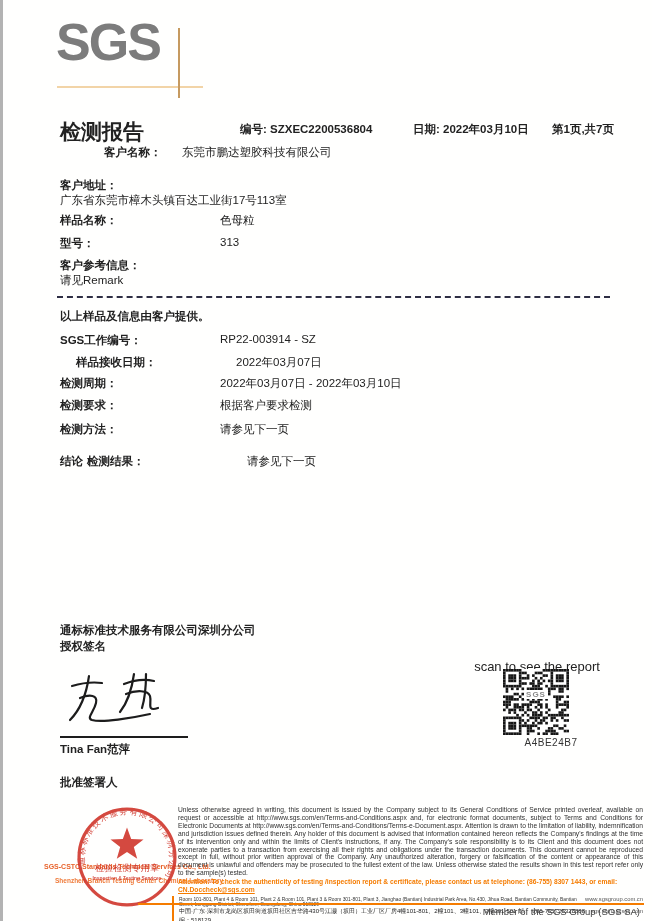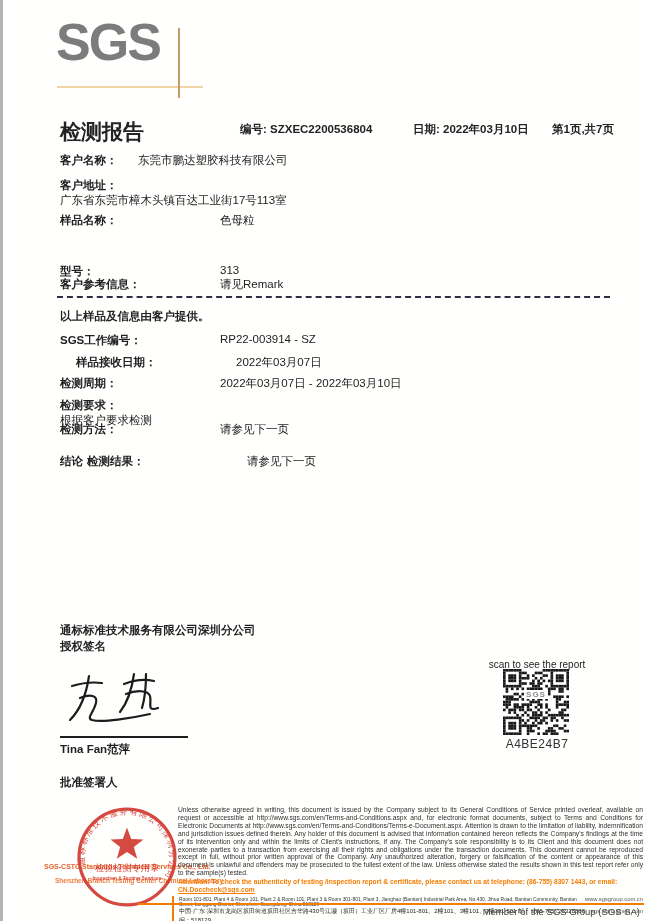--- a/index.html
+++ b/index.html
@@ -24,25 +24,25 @@
   .dashline{left:57px;top:296px;width:553px;border-top:2px dashed #2e2e44;height:0;}
   .conclusion{left:220px;top:452px;width:398px;font-size:11.5px;line-height:17px;color:#222;}
   
   .sig-company{left:60px;top:623px;font-size:11.5px;font-weight:600;color:#222;}
   .sig-auth{left:60px;top:639px;font-size:11.5px;font-weight:600;color:#222;}
   .sig-svg{left:62px;top:668px;}
   .sig-line{left:60px;top:736px;width:128px;border-top:2px solid #1d1d1d;height:0;}
   .sig-name{left:60px;top:742px;font-size:11.5px;font-weight:600;color:#222;}
   .sig-role{left:60px;top:759px;font-size:11.5px;font-weight:600;color:#222;margin-top:16px;}
   
-  .qr-caption{left:470px;top:659px;width:134px;text-align:center;font-size:10px;color:#222;}
+  .qr-caption{left:470px;top:659px;width:134px;text-align:center;font-size:13px;color:#222;}
   .qr-box{left:503px;top:669px;width:66px;height:66px;background:#fff;}
   .qr-center{left:503px;top:690px;width:66px;text-align:center;font-size:8px;font-weight:bold;color:#8a8a8a;}
   .qr-center span{background:#fff;padding:0 2px;letter-spacing:1px;}
-  .qr-code{left:470px;top:737px;width:134px;text-align:center;font-size:12px;color:#333;letter-spacing:.5px;}
+  .qr-code{left:484px;top:737px;width:134px;text-align:center;font-size:10px;color:#333;letter-spacing:.5px;}
   
   .stamp-en1{left:44px;top:863px;font-size:7px;font-weight:bold;color:#e8622a;white-space:nowrap;}
   .stamp-en2{left:55px;top:877px;font-size:6.5px;font-weight:bold;color:#ef7b3a;white-space:nowrap;}
   .stamp-svg{left:76px;top:806px;opacity:.88;}
   .legal-wrap{left:178px;top:806px;width:465px;}
   .legal{font-size:6.7px;line-height:1.18;text-align:justify;color:#2f2f2f;}
   .attention{margin-top:1px;font-size:6.7px;line-height:1.2;font-weight:bold;color:#f57c00;}
   .attention .mail{text-decoration:underline;}
   .addr-block{margin-top:2px;margin-left:-6px;border-left:2px solid #f57c00;padding-left:5px;}
   .addr-row{display:flex;align-items:baseline;gap:6px;}
@@ -62,58 +62,58 @@
 
   <div class="abs logo-text">SGS</div>
   <div class="abs logo-hline"></div>
   <div class="abs logo-vline"></div>
 
   <div class="abs doc-title">检测报告</div>
   <div class="abs hmeta" style="left:240px;">编号: SZXEC2200536804</div>
   <div class="abs hmeta" style="left:413px;">日期: 2022年03月10日</div>
   <div class="abs hmeta" style="left:552px;">第1页,共7页</div>
 
-  <div class="row" style="top:153px;">
+  <div class="row" style="top:145px;margin-left:44px;">
     <span class="lbl lbl-sm">客户名称：</span>
     <span class="val">东莞市鹏达塑胶科技有限公司</span>
   </div>
   <div class="row" style="top:178px;flex-direction:column;">
     <span class="lbl lbl-sm">客户地址：</span>
     <span class="val">广东省东莞市樟木头镇百达工业街17号113室</span>
   </div>
 
   <div class="row" style="top:213px;">
     <span class="lbl lbl-lg">样品名称：</span>
     <span class="val">色母粒</span>
   </div>
-  <div class="row" style="top:236px;margin-top:28px;">
+  <div class="row" style="top:236px;">
     <span class="lbl lbl-lg">型号：</span>
     <span class="val">313</span>
   </div>
-  <div class="row" style="top:277px;">
+  <div class="row" style="top:258px;flex-direction:column;">
     <span class="lbl lbl-lg">客户参考信息：</span>
     <span class="val">请见Remark</span>
   </div>
   <div class="abs note" style="top:280px;margin-top:29px;">以上样品及信息由客户提供。</div>
 
   <div class="abs dashline"></div>
 
   <div class="row" style="top:333px;justify-content:flex-end;">
     <span class="lbl lbl-lg">SGS工作编号：</span>
     <span class="val">RP22-003914 - SZ</span>
   </div>
   <div class="row" style="top:355px;margin-left:16px;">
     <span class="lbl lbl-lg">样品接收日期：</span>
     <span class="val">2022年03月07日</span>
   </div>
   <div class="row" style="top:376px;">
     <span class="lbl lbl-lg">检测周期：</span>
     <span class="val">2022年03月07日 - 2022年03月10日</span>
   </div>
-  <div class="row" style="top:398px;flex-direction:column;">
+  <div class="row" style="top:398px;">
     <span class="lbl lbl-lg">检测要求：</span>
     <span class="val">根据客户要求检测</span>
   </div>
   <div class="row" style="top:422px;">
     <span class="lbl lbl-lg">检测方法：</span>
     <span class="val">请参见下一页</span>
   </div>
   <div class="row" style="top:454px;margin-left:27px;">
     <span class="lbl lbl-lg">检测结果：</span>
     <span class="val">请参见下一页</span>

